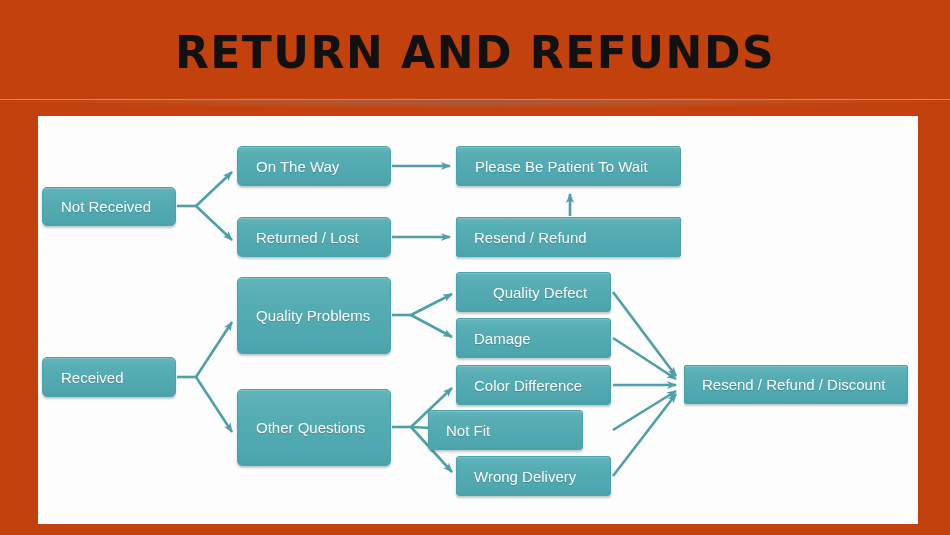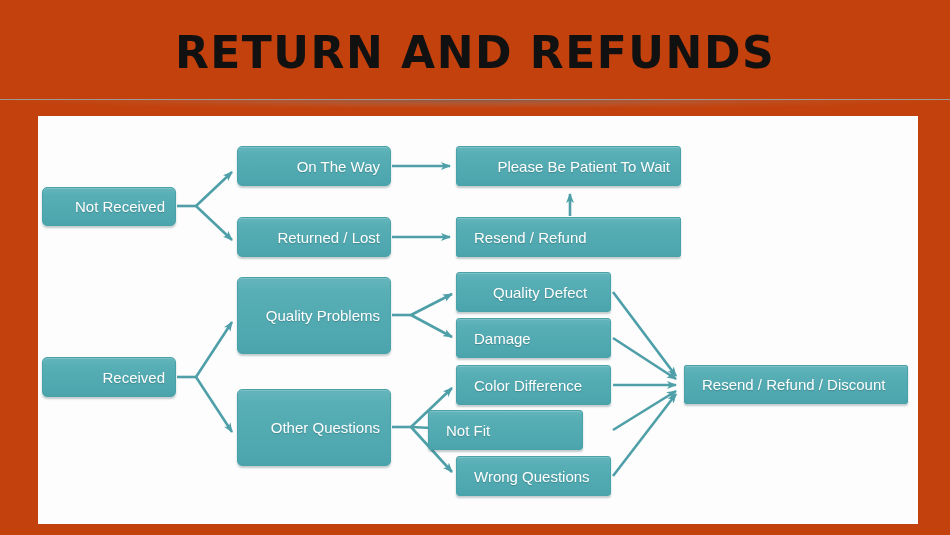--- a/index.html
+++ b/index.html
@@ -81,21 +81,21 @@
     border: 1px solid #49a1a9;
     box-shadow: 0 2px 2px rgba(60,90,95,0.30),
                 inset 0 1px 0 rgba(255,255,255,0.18);
     color: #ffffff;
     font-size: 15px;
     display: flex;
     align-items: center;
     white-space: nowrap;
     text-shadow: 0 1px 1px rgba(40,80,85,0.35);
   }
-  .node.center { justify-content: flex-end; padding: 0 10px; }
+  .node.center { justify-content: flex-start; padding: 0 18px; }
   .node.left   { justify-content: flex-start; padding-left: 17px; }
   .node.sharp  { border-radius: 3px; }
   .node.flat   { border-radius: 2px; }
 </style>
 </head>
 <body>
 
 <div id="slide">
 
   <div id="title">RETURN AND REFUNDS</div>
@@ -185,20 +185,20 @@
 
   <div class="node left sharp" style="left:456px; top:365px; width:155px; height:40px;">
     <span>Color Difference</span>
   </div>
 
   <div class="node left sharp" style="left:428px; top:410px; width:155px; height:40px;">
     <span>Not Fit</span>
   </div>
 
   <div class="node left sharp" style="left:456px; top:456px; width:155px; height:40px;">
-    <span>Wrong Questions</span>
+    <span>Wrong Delivery</span>
   </div>
 
   <div class="node left flat" style="left:684px; top:365px; width:224px; height:39px;">
     <span>Resend / Refund / Discount</span>
   </div>
 
 </div>
 
 </body></html>

